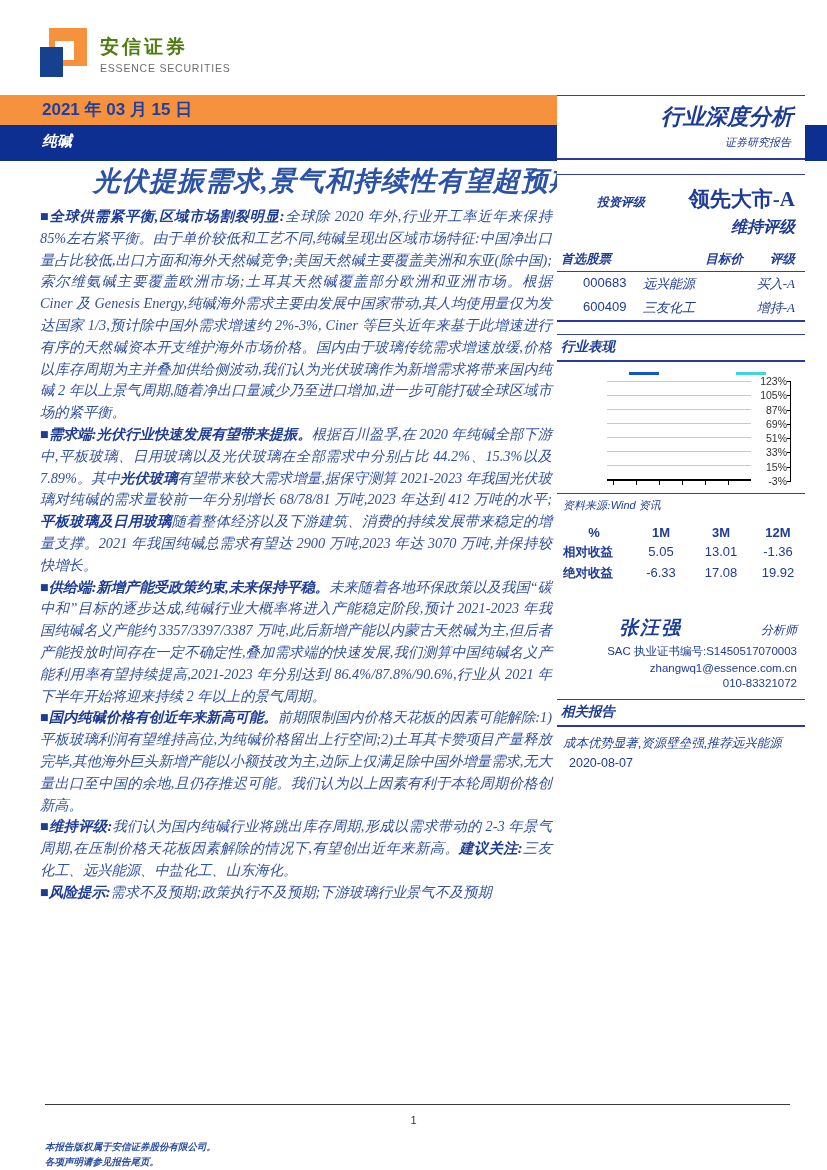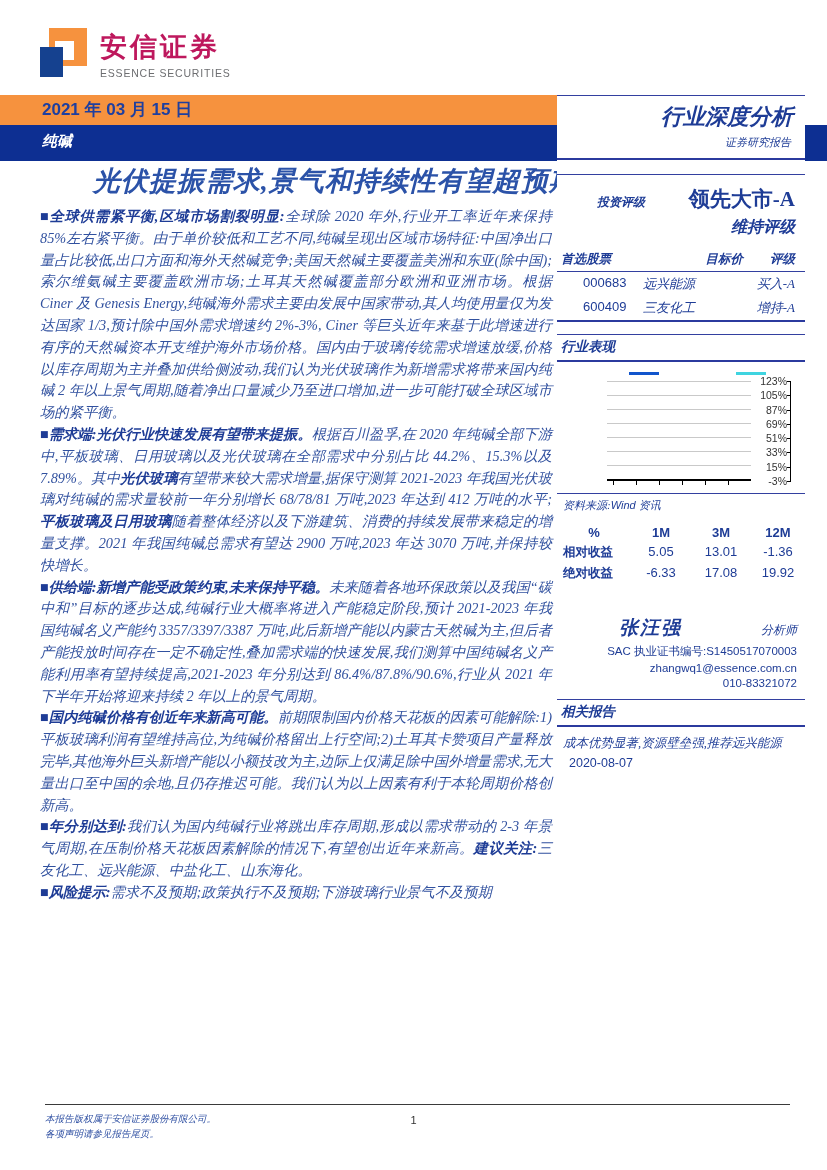--- a/index.html
+++ b/index.html
@@ -6,21 +6,21 @@
   html,body { background:#fff; }
   .page { position:relative; width:827px; height:1170px; background:#fff; overflow:hidden;
           font-family:"Liberation Serif", serif; }
 
   
   .logo-row { position:absolute; left:40px; top:28px; display:flex; align-items:center; gap:12px; }
   .logo-icon { position:relative; width:48px; height:52px; }
   .li-orange { position:absolute; left:9px; top:0; width:38px; height:38px; background:#f6923e; }
   .li-white  { position:absolute; left:15px; top:13px; width:19px; height:19px; background:#fff; }
   .li-blue   { position:absolute; left:0; top:19px; width:23px; height:30px; background:#15418f; }
-  .brand-cn { font-family:Liberation Sans, sans-serif; font-size:27px; font-weight:bold; color:#be185d; letter-spacing:3px; }
+  .brand-cn { font-family:Liberation Sans, sans-serif; font-size:19px; font-weight:bold; color:#4d7c0f; letter-spacing:3px; }
   .brand-en { font-family:"Liberation Sans", sans-serif; font-size:10.5px; color:#6d6e71; letter-spacing:0.8px; margin-top:2px; }
 
   
   .band-orange { position:absolute; left:0; top:95px; width:751px; height:30px; background:#f6923e; }
   .band-date { position:absolute; left:42px; top:0; line-height:30px; font-family:"Liberation Sans", sans-serif;
                font-size:17px; font-weight:bold; color:#1e3fa0; }
   .band-navy { position:absolute; left:0; top:125px; width:827px; height:36px; background:#0d2f92; }
   .band-cat { position:absolute; left:42px; top:0; line-height:33px; font-size:15px; font-weight:bold;
               font-style:italic; color:#ffffff; }
   .doc-title { position:absolute; left:93px; top:163px; width:470px; font-size:27px; font-weight:bold;
@@ -82,21 +82,21 @@
   .an-name { margin-left:62px; font-size:19px; font-weight:bold; font-style:italic; letter-spacing:2px; }
   .an-role { flex:1; text-align:right; padding-right:8px; font-size:12px; font-style:italic;margin-top:20px; }
   .an-line { text-align:right; padding-right:8px; font-family:"Liberation Sans", sans-serif; font-size:11.5px; margin-top:3px; }
 
   .related { margin-top:10px; }
   .rel-item { width:232px; margin:6px 0 0 6px; font-size:12.5px; font-style:italic; line-height:20px; }
   .rel-date { font-family:"Liberation Sans", sans-serif; font-style:normal; margin-left:6px; }
 
   
   .foot-rule { position:absolute; left:45px; top:1104px; width:745px; border-top:1.5px solid #3a3a3a; }
-  .foot-left { position:absolute; left:45px; top:1112px; font-size:9.5px; font-weight:normal; font-style:italic;
+  .foot-left { position:absolute; left:45px; top:1140px; font-size:9.5px; font-weight:bold; font-style:italic;
                color:#2e4fa2; line-height:15px; }
   .foot-page { position:absolute; left:0; top:1114px; width:827px; text-align:center;
                font-family:"Liberation Sans", sans-serif; font-size:11px; color:#333; }
 </style>
 </head>
 <body>
 
 <div class="page">
 
   <div class="logo-row">
@@ -117,21 +117,21 @@
   <div class="band-navy">
     <span class="band-cat">纯碱</span>
   </div>
   <div class="doc-title">光伏提振需求,景气和持续性有望超预期</div>
 
   <div class="main">
     <p><span class="lead">■全球供需紧平衡,区域市场割裂明显:</span><span>全球除 2020 年外,行业开工率近年来保持 85%左右紧平衡。由于单价较低和工艺不同,纯碱呈现出区域市场特征:中国净出口量占比较低,出口方面和海外天然碱竞争;美国天然碱主要覆盖美洲和东亚(除中国);索尔维氨碱主要覆盖欧洲市场;土耳其天然碱覆盖部分欧洲和亚洲市场。根据 Ciner 及 Genesis Energy,纯碱海外需求主要由发展中国家带动,其人均使用量仅为发达国家 1/3,预计除中国外需求增速约 2%-3%, Ciner 等巨头近年来基于此增速进行有序的天然碱资本开支维护海外市场价格。国内由于玻璃传统需求增速放缓,价格以库存周期为主并叠加供给侧波动,我们认为光伏玻璃作为新增需求将带来国内纯碱 2 年以上景气周期,随着净出口量减少乃至进口增加,进一步可能打破全球区域市场的紧平衡。</span></p>
     <p><span class="lead">■需求端:光伏行业快速发展有望带来提振。</span><span>根据百川盈孚,在 2020 年纯碱全部下游中,平板玻璃、日用玻璃以及光伏玻璃在全部需求中分别占比 44.2%、15.3%以及 7.89%。其中</span><span class="ib">光伏玻璃</span><span>有望带来较大需求增量,据保守测算 2021-2023 年我国光伏玻璃对纯碱的需求量较前一年分别增长 68/78/81 万吨,2023 年达到 412 万吨的水平;</span><span class="ib">平板玻璃及日用玻璃</span><span>随着整体经济以及下游建筑、消费的持续发展带来稳定的增量支撑。2021 年我国纯碱总需求有望达 2900 万吨,2023 年达 3070 万吨,并保持较快增长。</span></p>
     <p><span class="lead">■供给端:新增产能受政策约束,未来保持平稳。</span><span>未来随着各地环保政策以及我国“碳中和”目标的逐步达成,纯碱行业大概率将进入产能稳定阶段,预计 2021-2023 年我国纯碱名义产能约 3357/3397/3387 万吨,此后新增产能以内蒙古天然碱为主,但后者产能投放时间存在一定不确定性,叠加需求端的快速发展,我们测算中国纯碱名义产能利用率有望持续提高,2021-2023 年分别达到 86.4%/87.8%/90.6%,行业从 2021 年下半年开始将迎来持续 2 年以上的景气周期。</span></p>
     <p><span class="lead">■国内纯碱价格有创近年来新高可能。</span><span>前期限制国内价格天花板的因素可能解除:1)平板玻璃利润有望维持高位,为纯碱价格留出上行空间;2)土耳其卡赞项目产量释放完毕,其他海外巨头新增产能以小额技改为主,边际上仅满足除中国外增量需求,无大量出口至中国的余地,且仍存推迟可能。我们认为以上因素有利于本轮周期价格创新高。</span></p>
-    <p><span class="lead">■年分别达到:</span><span>我们认为国内纯碱行业将跳出库存周期,形成以需求带动的 2-3 年景气周期,在压制价格天花板因素解除的情况下,有望创出近年来新高。</span><span class="ib">建议关注:</span><span>三友化工、远兴能源、中盐化工、山东海化。</span></p>
+    <p><span class="lead">■维持评级:</span><span>我们认为国内纯碱行业将跳出库存周期,形成以需求带动的 2-3 年景气周期,在压制价格天花板因素解除的情况下,有望创出近年来新高。</span><span class="ib">建议关注:</span><span>三友化工、远兴能源、中盐化工、山东海化。</span></p>
     <p><span class="lead">■风险提示:</span><span>需求不及预期;政策执行不及预期;下游玻璃行业景气不及预期</span></p>
   </div>
 
   <div class="sidebar">
     <div class="rule" style="margin-top:7px;"></div>
     <div class="report-type">行业深度分析</div>
     <div class="report-sub">证券研究报告</div>
     <div class="rule2"></div>
     <div class="gap14"></div>
     <div class="rule"></div>

